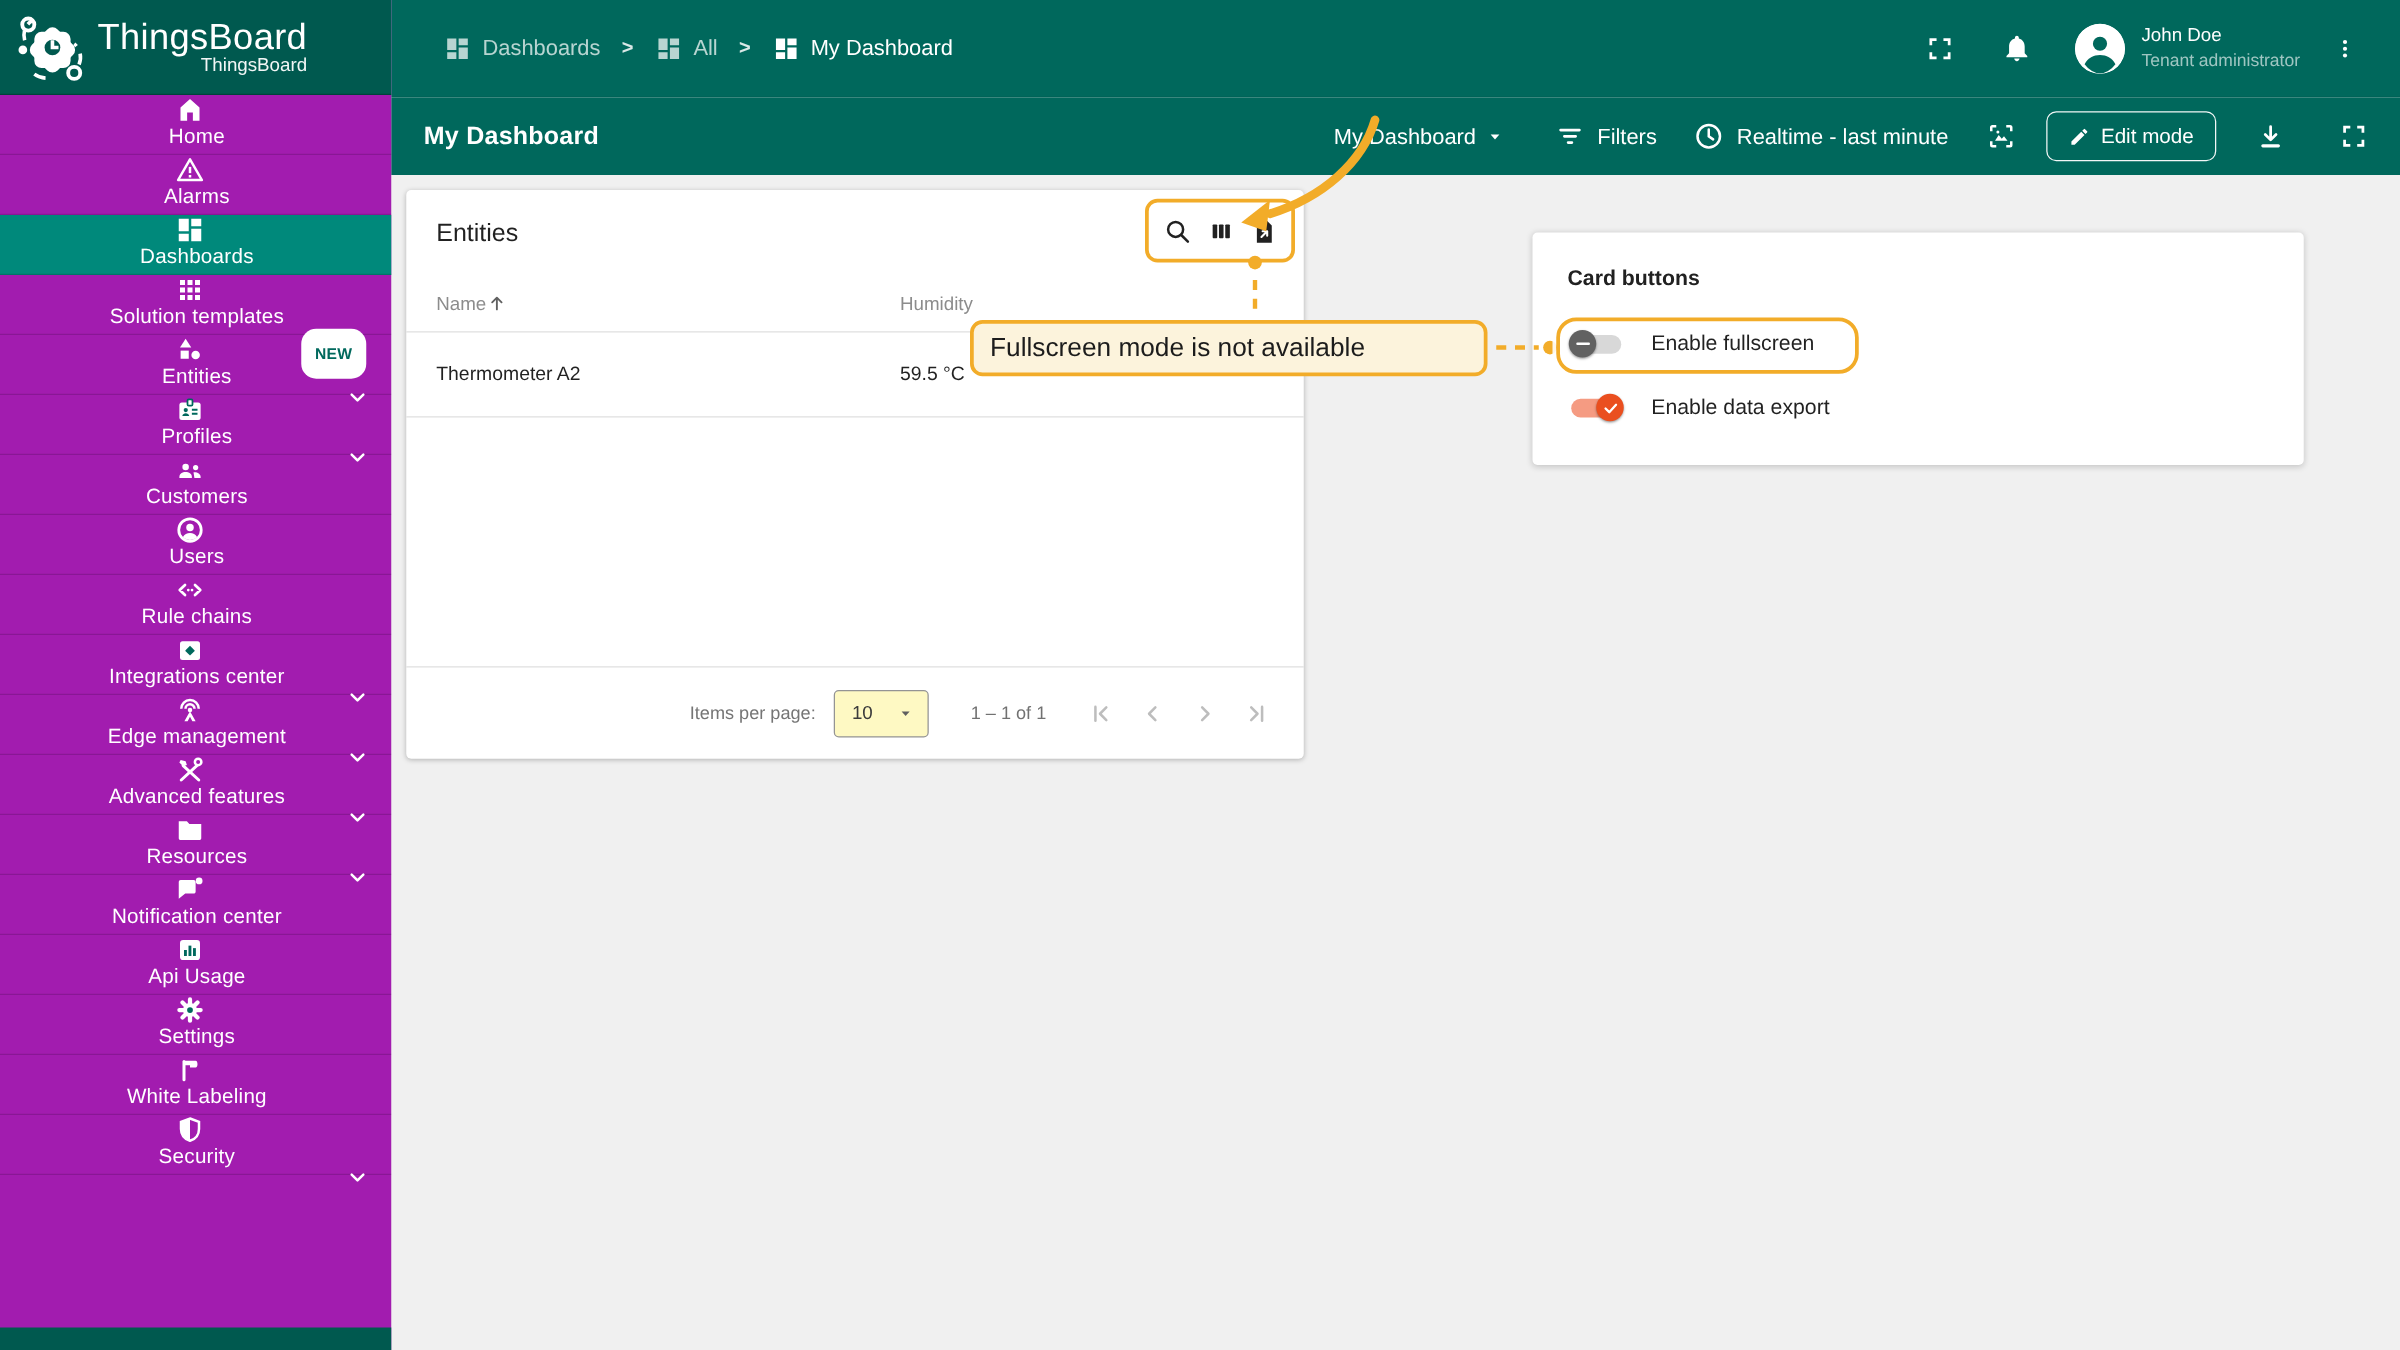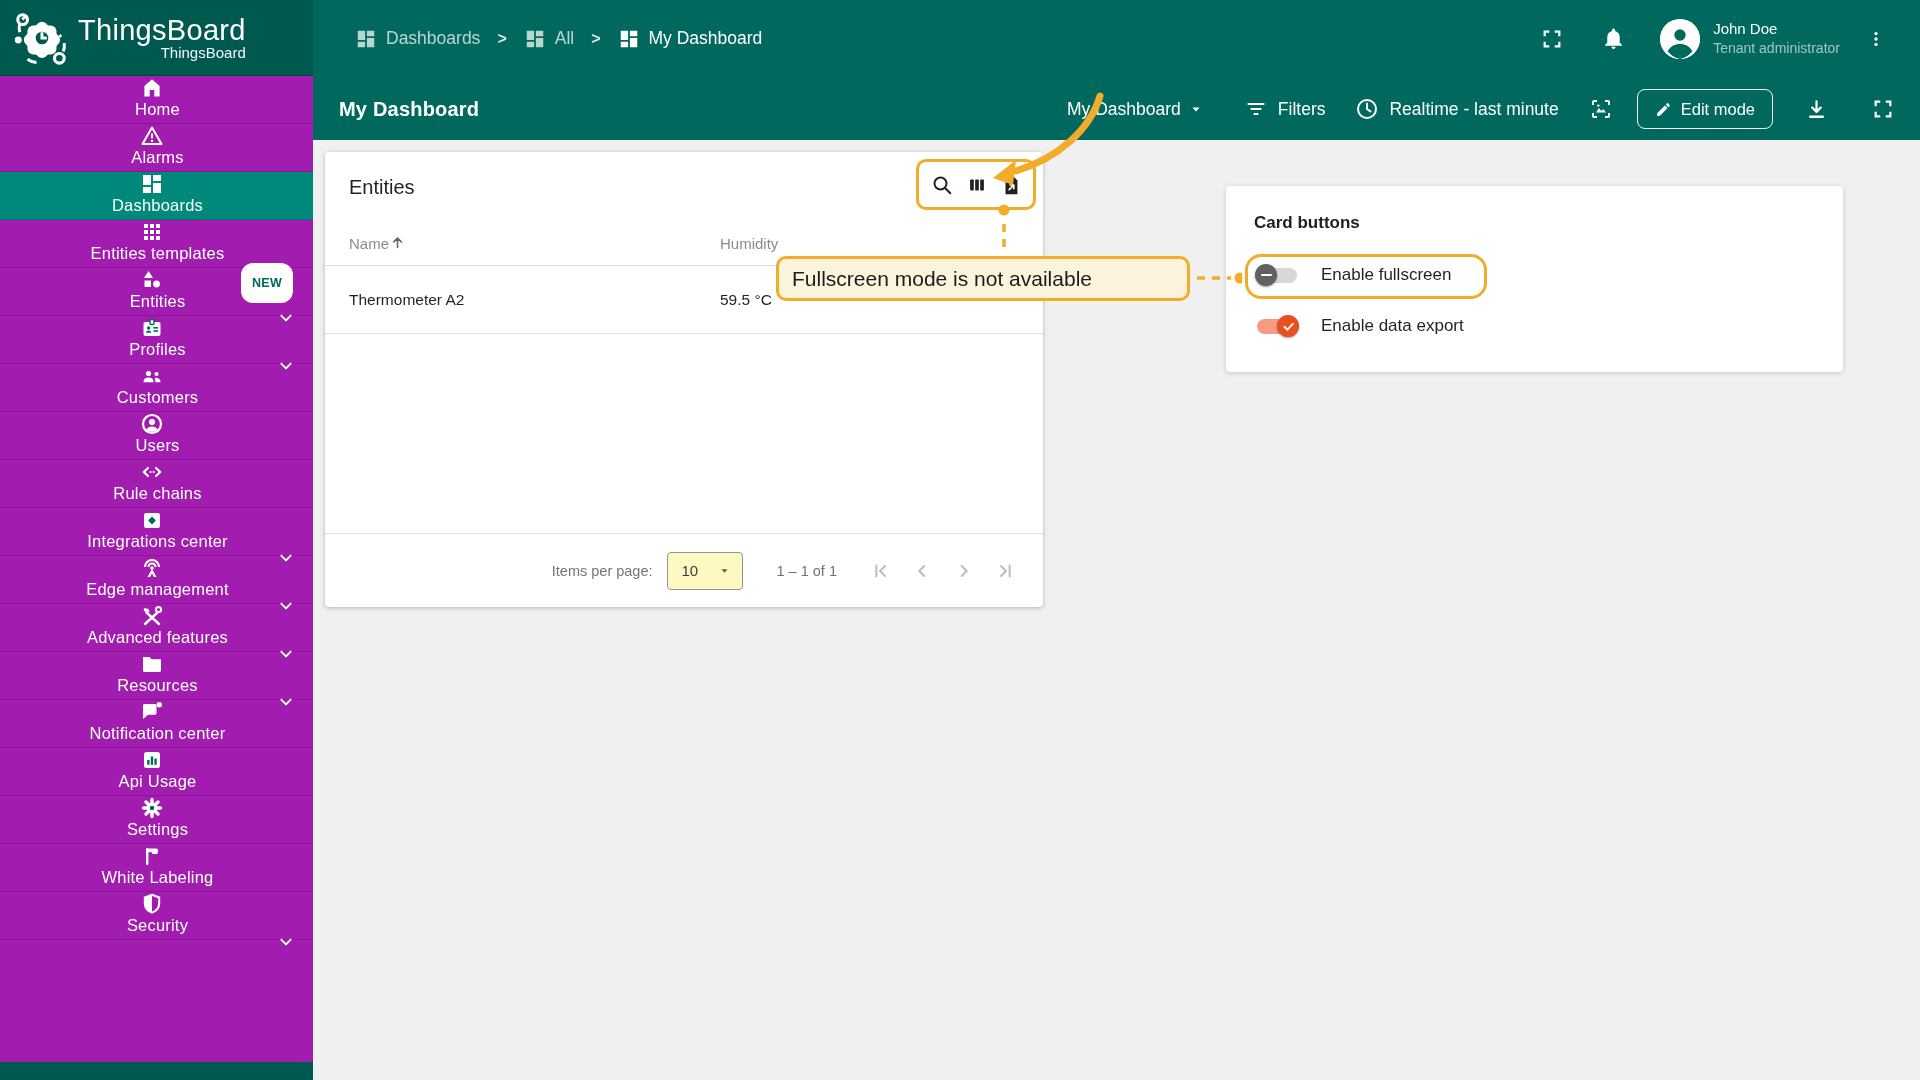--- a/index.html
+++ b/index.html
@@ -178,21 +178,21 @@
               <rect x="16" y="4" width="4" height="4"></rect>
               <rect x="4" y="10" width="4" height="4"></rect>
               <rect x="10" y="10" width="4" height="4"></rect>
               <rect x="16" y="10" width="4" height="4"></rect>
               <rect x="4" y="16" width="4" height="4"></rect>
               <rect x="10" y="16" width="4" height="4"></rect>
               <rect x="16" y="16" width="4" height="4"></rect>
             </g>
           </svg>
         </span>
-      <span class="nav-label">Entities templates</span>
+      <span class="nav-label">Solution templates</span>
       <span class="nav-badge">NEW</span>
     </div>
 
     <div class="nav-item">
       <span class="nico">
         <svg class="ic" width="24" height="24" viewBox="0 0 24 24">
             <g fill="#fff">
               <polygon points="8.5,3 13,10 4,10"></polygon>
               <rect x="4.5" y="12.5" width="6.5" height="6.5"></rect>
               <circle cx="16.5" cy="16" r="3.4"></circle>

